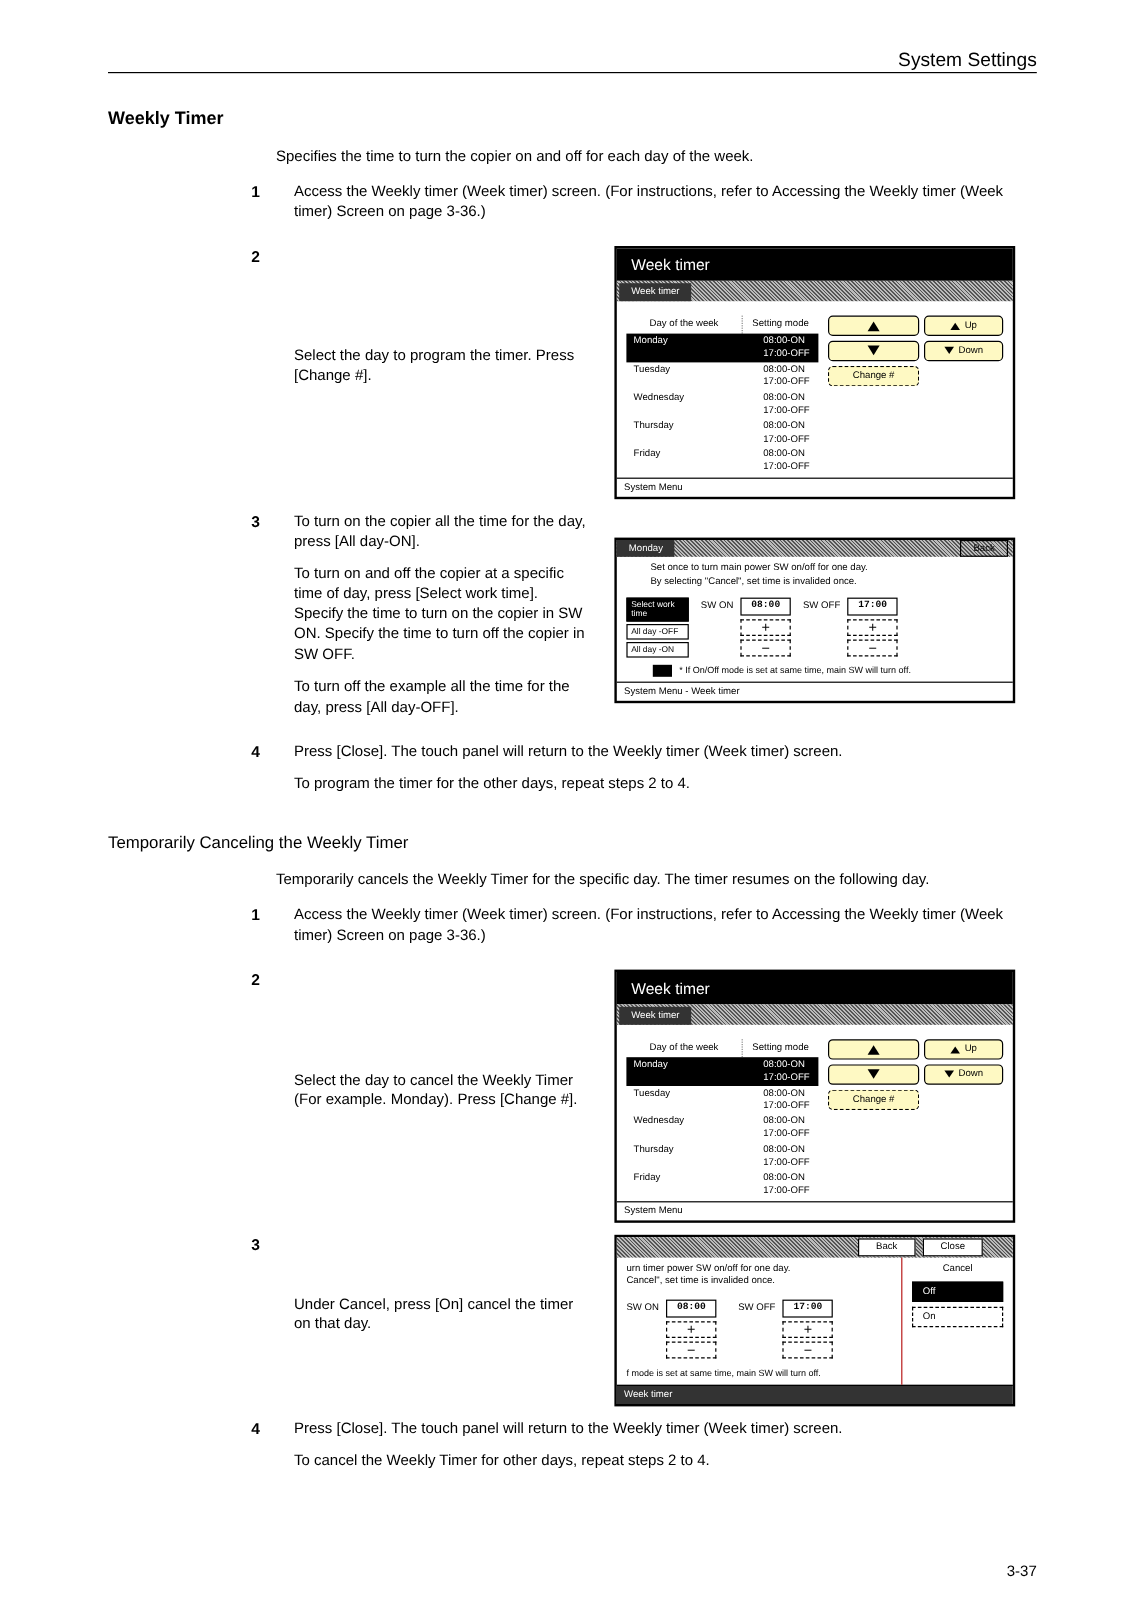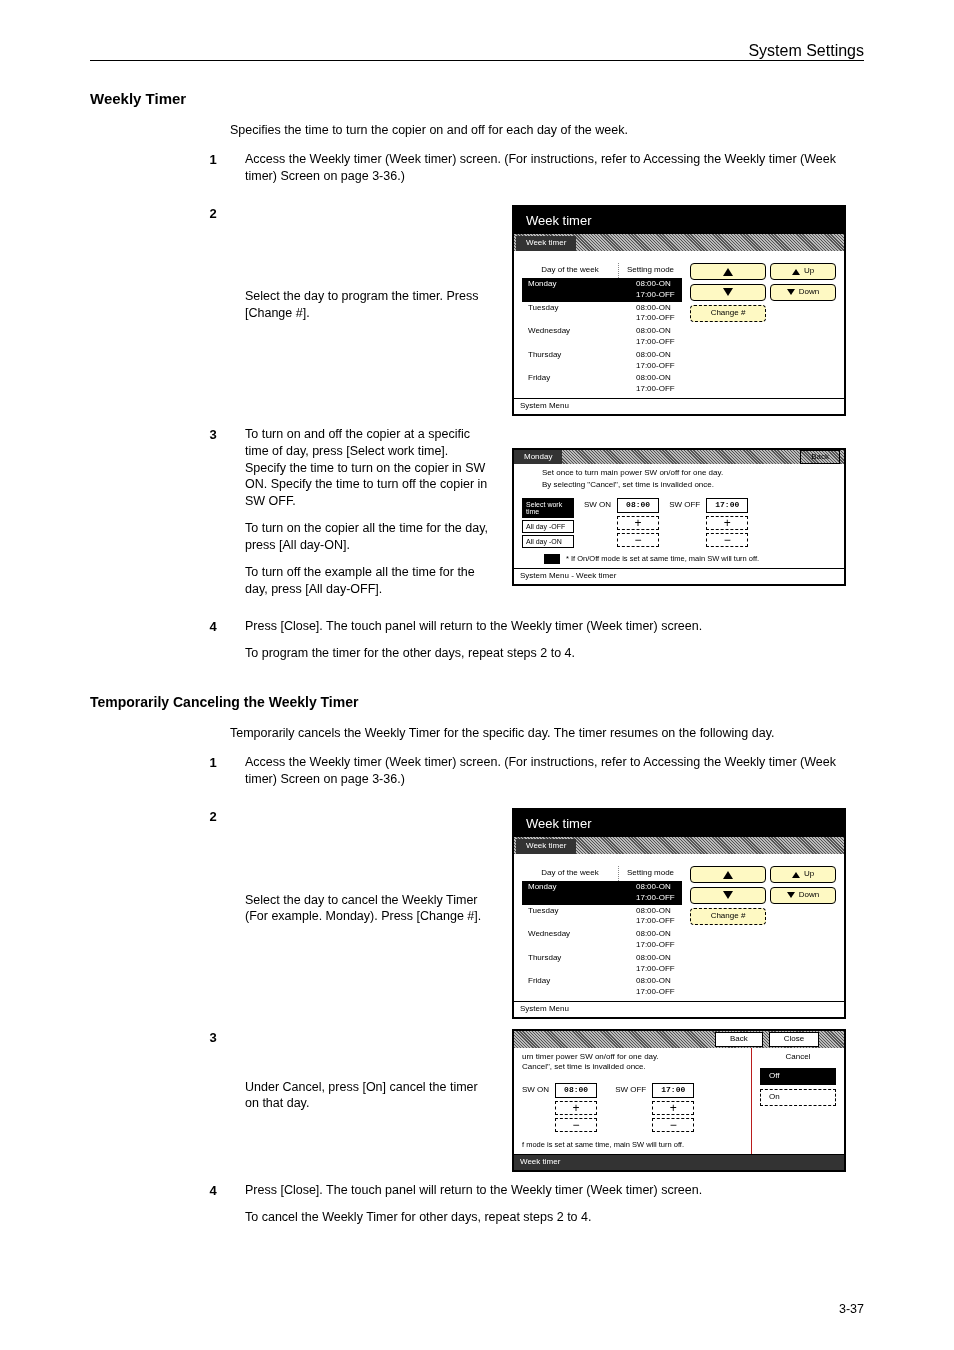--- a/index.html
+++ b/index.html
@@ -1,20 +1,20 @@
 <!DOCTYPE html>
 <html><head>
 <meta charset="utf-8">
 <style>
   html,body{margin:0;padding:0;background:#fff;font-family:Arial,Helvetica,sans-serif;color:#000;font-size:12.5px;line-height:1.35}
   .page{width:954px;min-height:1350px;padding:60px 90px 40px 90px;box-sizing:border-box;position:relative}
   .hdr-line{border-bottom:1px solid #000;margin-bottom:28px;position:relative}
   .hdr-right{position:absolute;right:0;top:-20px;font-size:16px}
   h2{font-size:15px;font-weight:bold;margin:0 0 10px 0}
-  h3{font-size:14px;font-weight:bold;margin:22px 0 10px 0}
+  h3{font-size:14px;font-weight:normal;margin:22px 0 10px 0}
   .narrow{margin-left:140px;margin-right:0}
   .step{display:flex;margin:10px 0 0 106px}
   .step-num{width:34px;font-weight:bold;text-align:center;font-size:13px}
   .step-body{flex:1}
   .step-body p{margin:0 0 10px 15px}
   .two-col{display:flex;align-items:center;gap:22px}
   .two-col .txt{flex:0 0 260px}
   .two-col .fig{flex:1}
   
   .scr{border:2px solid #000;background:#fff;font-size:8px;width:330px}
@@ -146,22 +146,22 @@
           <div class="sysline">System Menu</div>
         </div>
       </div>
     </div>
     </div>
 
   <div class="step">
       <div class="step-num">3</div>
     <div class="step-body two-col">
       <div class="txt">
+        <p>To turn on the copier all the time for the day, press [All day-ON].</p>
         <p>To turn on and off the copier at a specific time of day, press [Select work time]. Specify the time to turn on the copier in SW ON. Specify the time to turn off the copier in SW OFF.</p>
-        <p>To turn on the copier all the time for the day, press [All day-ON].</p>
         <p>To turn off the example all the time for the day, press [All day-OFF].</p>
       </div>
       <div class="fig">
         <div class="p2">
           <div class="p2-top hatch">
               <span class="tab">Monday</span>
               <span class="back">Back</span>
             </div>
           <div class="p2-msg">Set once to turn main power SW on/off for one day.</div>
           <div class="p2-msg" style="padding-top:0">By selecting "Cancel", set time is invalided once.</div>

